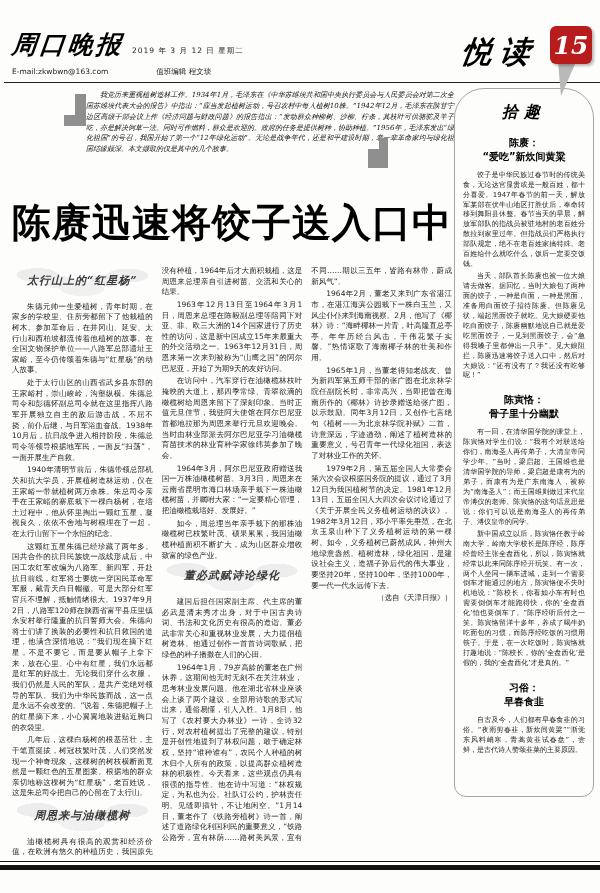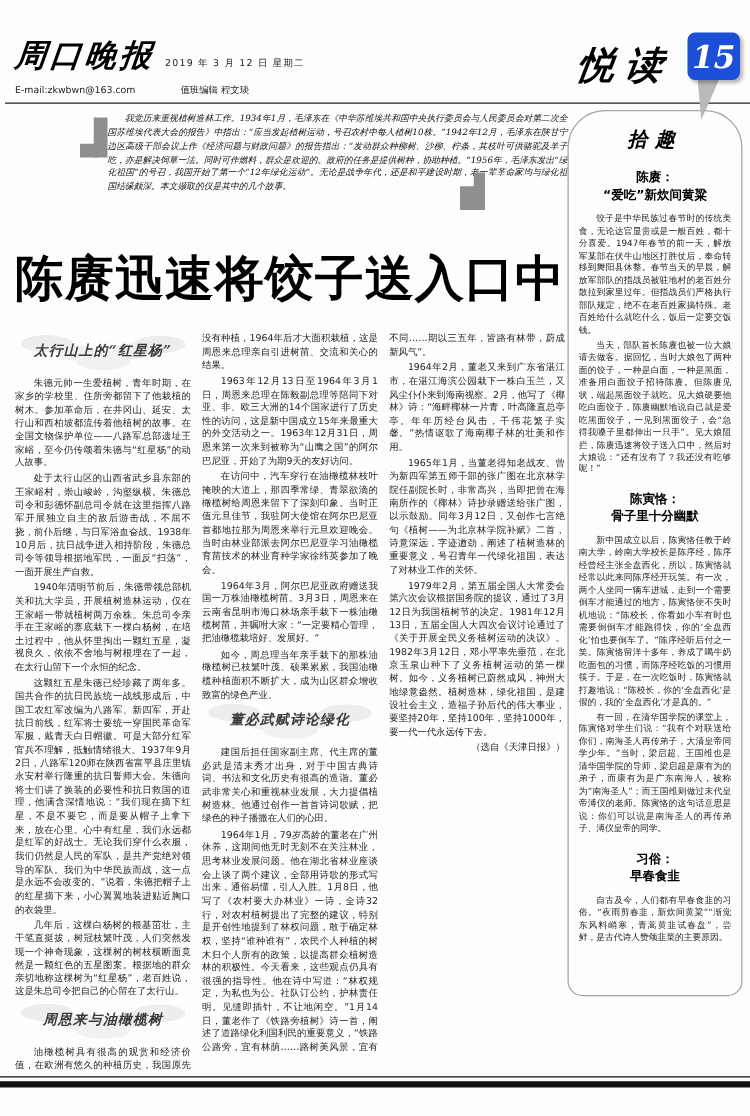--- a/index.html
+++ b/index.html
@@ -10,30 +10,30 @@
     font-family:"DejaVu Sans", sans-serif;
   }
   
   .masthead { position:absolute; left:12px; top:28px; }
   .logo-row { display:flex; align-items:baseline; gap:8px; }
   .logo {
     font-family:"DejaVu Serif", serif; font-style:italic; font-weight:bold;
     font-size:25px; letter-spacing:3px; transform:skewX(-6deg); color:#000;
   }
   .date { font-size:7.5px; color:#222; letter-spacing:1px; }
-  .mast-row2 { margin-top:6px; font-size:7.5px; color:#222; display:flex; gap:36px; }
+  .mast-row2 { margin-top:6px; font-size:7.5px; color:#222; display:flex; gap:48px; }
   .header-rule { position:absolute; left:4px; right:0; top:82px; height:0; border-top:1.5px solid #222; }
   .yuedu {
     position:absolute; right:62px; top:32px;
     font-family:"DejaVu Serif", serif; font-style:italic; font-weight:bold;
     font-size:30px; letter-spacing:8px; transform:skewX(-8deg); color:#000;
   }
   .pin {
     position:absolute; right:8px; top:26px; width:42px; height:38px;
-    background:#1d4ed8; border-radius:6px; box-shadow:2px 2px 3px rgba(0,0,0,.28);
+    background:#b91c1c; border-radius:6px; box-shadow:2px 2px 3px rgba(0,0,0,.28);
     display:flex; align-items:center; justify-content:center;
     color:#fff; font-family:"DejaVu Serif", serif; font-style:italic; font-weight:bold; font-size:25px;
     z-index:6;
   }
   .pin-tail {
     position:absolute; right:24px; top:62px; width:0; height:0; z-index:5;
     border-top:34px solid #b9b9b9; border-left:3px solid transparent; border-right:15px solid transparent;
   }
   
   .intro {
@@ -168,22 +168,22 @@
       </div>
       <p>饺子是中华民族过春节时的传统美食，无论达官显贵或是一般百姓，都十分喜爱。1947年春节的前一天，解放军某部在伏牛山地区打胜仗后，奉命转移到舞阳县休整。春节当天的早晨，解放军部队的指战员被驻地村的老百姓分散拉到家里过年。但指战员们严格执行部队规定，绝不在老百姓家搞特殊。老百姓给什么就吃什么，饭后一定要交饭钱。</p>
       <p>当天，部队首长陈赓也被一位大娘请去做客。据回忆，当时大娘包了两种面的饺子，一种是白面，一种是黑面，准备用白面饺子招待陈赓。但陈赓见状，端起黑面饺子就吃。见大娘硬要他吃白面饺子，陈赓幽默地说自己就是爱吃黑面饺子，一见到黑面饺子，会“急得我嗓子里都伸出一只手”。见大娘阻拦，陈赓迅速将饺子送入口中，然后对大娘说：“还有没有了？我还没有吃够呢！”</p>
     </div>
 
     <div>
       <div class="sb-title">
         <span>陈寅恪：</span><br>
         <span>骨子里十分幽默</span>
       </div>
+      <p>有一回，在清华国学院的课堂上，陈寅恪对学生们说：“我有个对联送给你们，南海圣人再传弟子，大清皇帝同学少年。”当时，梁启超、王国维也是清华国学院的导师，梁启超是康有为的弟子，而康有为是广东南海人，被称为“南海圣人”；而王国维则做过末代皇帝溥仪的老师。陈寅恪的这句话意思是说：你们可以说是南海圣人的再传弟子、溥仪皇帝的同学。</p>
       <p>新中国成立以后，陈寅恪任教于岭南大学，岭南大学校长是陈序经，陈序经曾经主张全盘西化，所以，陈寅恪就经常以此来同陈序经开玩笑。有一次，两个人坐同一辆车进城，走到一个需要倒车才能通过的地方，陈寅恪便不失时机地说：“陈校长，你看如小车有时也需要倒倒车才能跑得快，你的‘全盘西化’怕也要倒车了。”陈序经听后付之一笑。陈寅恪留洋十多年，养成了喝牛奶吃面包的习惯，而陈序经吃饭的习惯用筷子。于是，在一次吃饭时，陈寅恪就打趣地说：“陈校长，你的‘全盘西化’是假的，我的‘全盘西化’才是真的。”</p>
-      <p>有一回，在清华国学院的课堂上，陈寅恪对学生们说：“我有个对联送给你们，南海圣人再传弟子，大清皇帝同学少年。”当时，梁启超、王国维也是清华国学院的导师，梁启超是康有为的弟子，而康有为是广东南海人，被称为“南海圣人”；而王国维则做过末代皇帝溥仪的老师。陈寅恪的这句话意思是说：你们可以说是南海圣人的再传弟子、溥仪皇帝的同学。</p>
     </div>
 
     <div>
       <div class="sb-title">
         <span>习俗：</span><br>
         <span>早春食韭</span>
       </div>
       <p>自古及今，人们都有早春食韭的习俗。“夜雨剪春韭，新炊间黄粱”“渐觉东风料峭寒，青蒿黄韭试春盘”，尝鲜，是古代诗人赞颂韭菜的主要原因。</p>
     </div>
   </aside>

